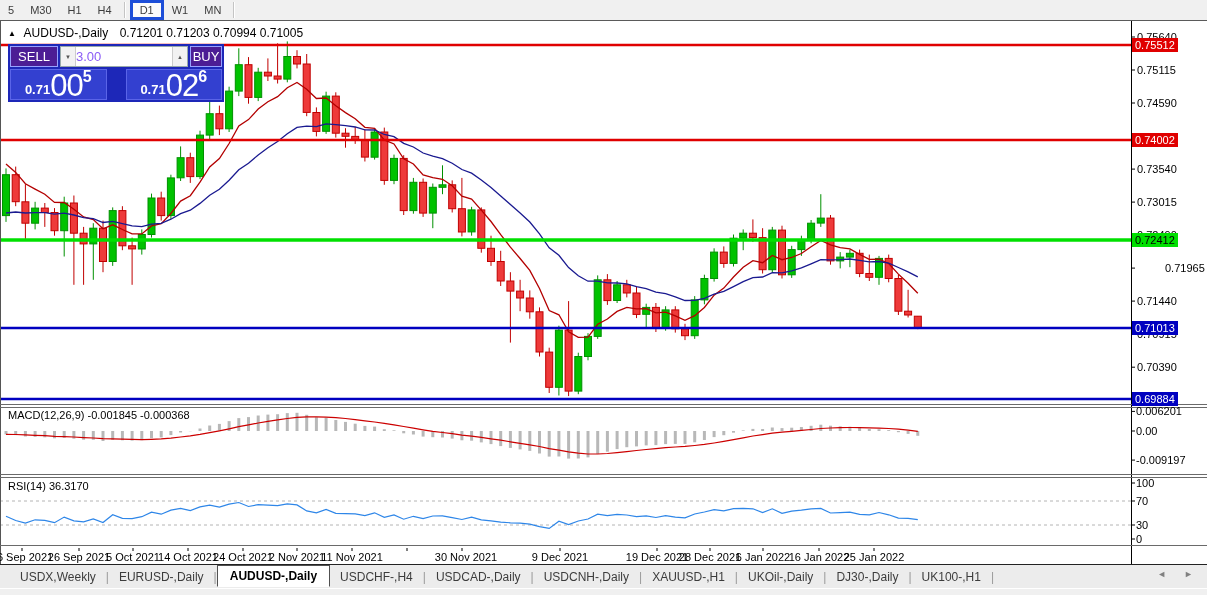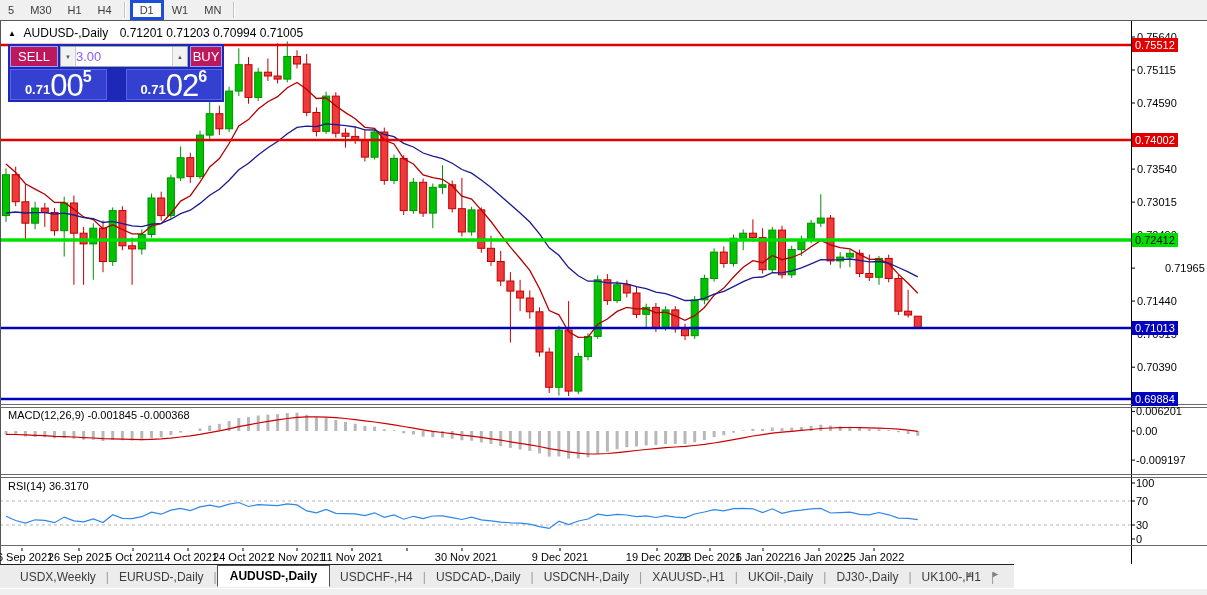--- a/index.html
+++ b/index.html
@@ -24,38 +24,38 @@
   .ax{position:absolute;left:1137px;font-size:11px;color:#000;white-space:nowrap;}
   .ax2{position:absolute;left:1136px;font-size:11px;color:#000;white-space:nowrap;}
   .badge{position:absolute;left:1132px;font-size:11px;padding:0 3px;height:14px;line-height:14px;
     white-space:nowrap;}
   .dlab{position:absolute;top:551px;font-size:11px;color:#000;transform:translateX(-50%);
     white-space:nowrap;}
   
   #trade-panel{position:absolute;left:8px;top:44px;width:216px;height:58px;background:#1d27b8;
     z-index:4;padding:2px;box-sizing:border-box;}
   .tp-row{display:flex;height:21px;gap:2px;}
-  .tp-btn{background:#be185d;border:1px solid #97a1ff;color:#fff;font-size:13px;
+  .tp-btn{background:#4c1d95;border:1px solid #97a1ff;color:#fff;font-size:13px;
     display:flex;align-items:center;justify-content:center;box-sizing:border-box;cursor:pointer;}
   .tp-btn.sell{width:48px;}
   .tp-btn.buy{width:32px;flex:0 0 auto;}
   .tp-spin{flex:1;display:flex;background:#fff;border:1px solid #9aa;box-sizing:border-box;}
   .vol-btn{width:14px;background:#f2f2f2;border-right:1px solid #ccc;display:flex;align-items:center;
     justify-content:center;cursor:pointer;}
   .vol-btn.up{border-right:none;border-left:1px solid #ccc;}
   .vol-btn .glyph{font-size:6px;color:#555;}
   .vol-field{flex:1;font-size:13px;color:#8b5cf6;text-align:left;padding-right:10px;line-height:19px;}
   .tp-row2{display:flex;height:31px;gap:19px;margin-top:2px;}
   .price-box{flex:1;background:#3340d0;border:1px solid #5a64e8;color:#fff;display:flex;
     align-items:flex-end;justify-content:center;box-sizing:border-box;cursor:pointer;}
   .p-small{font-size:13px;font-weight:bold;margin-bottom:2px;}
   .p-big{font-size:31px;font-weight:normal;line-height:27px;letter-spacing:-1px;}
   .p-sup{font-size:16px;font-weight:bold;align-self:flex-start;line-height:14px;}
   
-  #tabbar{position:absolute;left:0;top:564px;width:1014px;height:24px;background:#ececec;
+  #tabbar{position:absolute;left:0;top:564px;width:1207px;height:24px;background:#ececec;
     border-top:1px solid #222;display:flex;align-items:flex-end;z-index:6;box-sizing:border-box;}
   #tabbar-tabs{display:flex;align-items:center;padding-left:10px;height:100%;}
   .tab{font-size:12px;color:#3c3c3c;padding:3px 10px;cursor:pointer;white-space:nowrap;}
   .tab.active{background:#fff;border:1px solid #505050;border-bottom:1px solid #fff;
     font-weight:bold;color:#000;padding:3px 12px;position:relative;top:-1px;}
   .tab-sep{color:#999;font-size:12px;}
   #tab-arrows{position:absolute;right:14px;top:4px;display:flex;gap:18px;}
   .tab-arrow{font-size:9px;color:#808080;cursor:pointer;}
   #statusstrip{position:absolute;left:0;top:588px;width:1207px;height:7px;background:#f0f0f0;
     border-top:1px solid #fff;z-index:6;}

